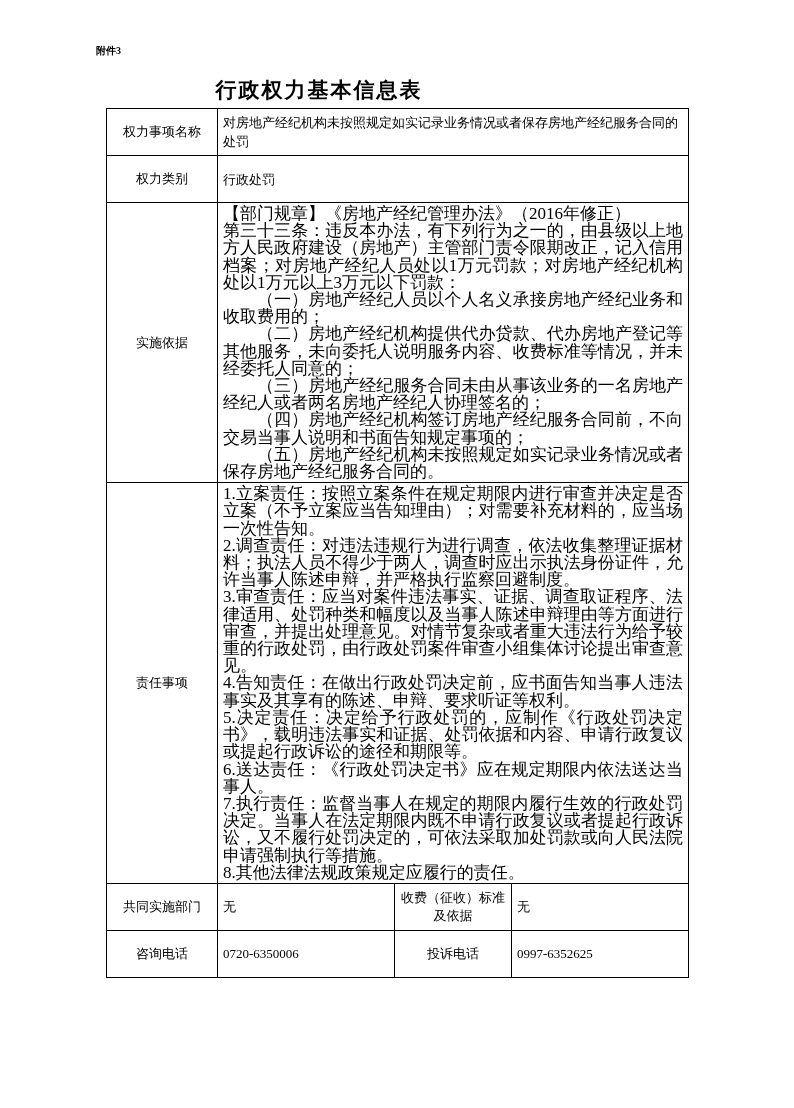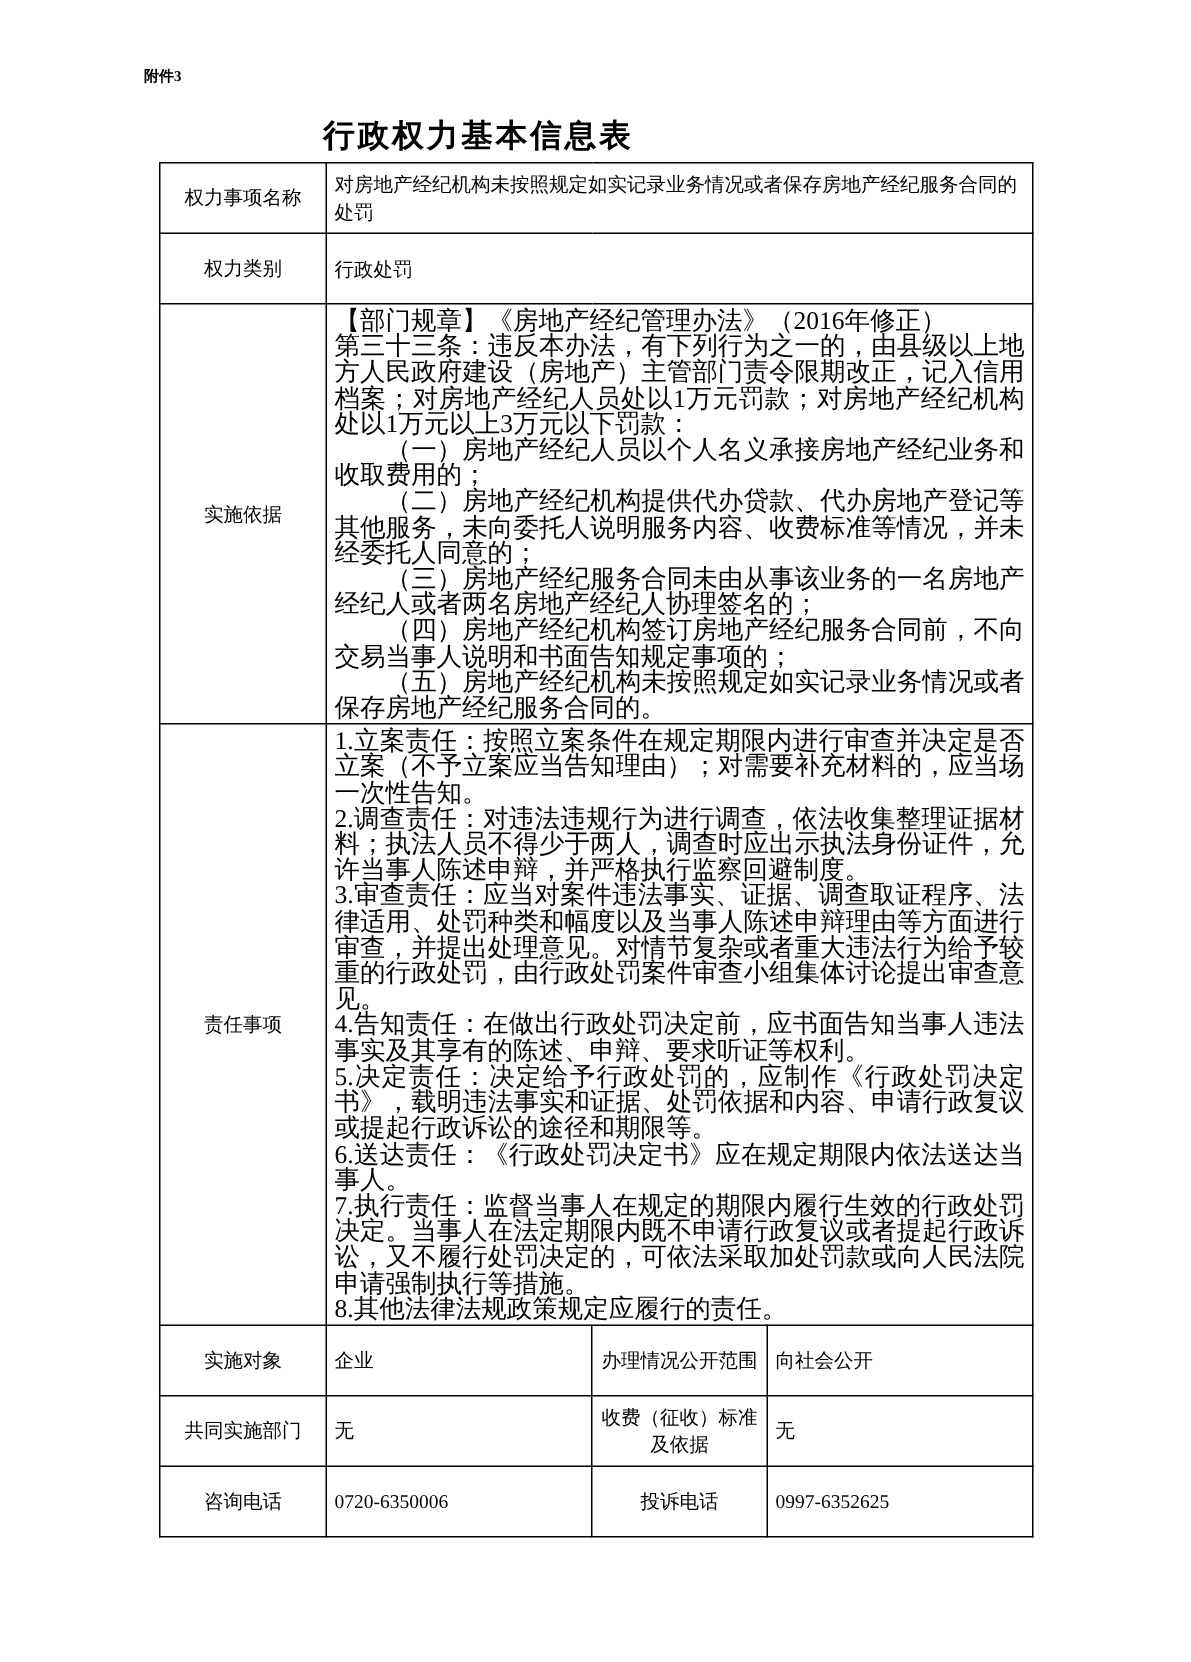--- a/index.html
+++ b/index.html
@@ -105,26 +105,20 @@
           <div class="para">2.调查责任：对违法违规行为进行调查，依法收集整理证据材料；执法人员不得少于两人，调查时应出示执法身份证件，允许当事人陈述申辩，并严格执行监察回避制度。</div>
           <div class="para">3.审查责任：应当对案件违法事实、证据、调查取证程序、法律适用、处罚种类和幅度以及当事人陈述申辩理由等方面进行审查，并提出处理意见。对情节复杂或者重大违法行为给予较重的行政处罚，由行政处罚案件审查小组集体讨论提出审查意见。</div>
           <div class="para">4.告知责任：在做出行政处罚决定前，应书面告知当事人违法事实及其享有的陈述、申辩、要求听证等权利。</div>
           <div class="para">5.决定责任：决定给予行政处罚的，应制作《行政处罚决定书》，载明违法事实和证据、处罚依据和内容、申请行政复议或提起行政诉讼的途径和期限等。</div>
           <div class="para">6.送达责任：《行政处罚决定书》应在规定期限内依法送达当事人。</div>
           <div class="para">7.执行责任：监督当事人在规定的期限内履行生效的行政处罚决定。当事人在法定期限内既不申请行政复议或者提起行政诉讼，又不履行处罚决定的，可依法采取加处罚款或向人民法院申请强制执行等措施。</div>
           <div class="para">8.其他法律法规政策规定应履行的责任。</div>
         </td>
     </tr>
     <tr class="r-small">
-      <td class="lbl">实施对象</td>
-      <td class="val">企业</td>
-      <td class="lbl">办理情况公开范围</td>
-      <td class="val">向社会公开</td>
-    </tr>
-    <tr class="r-small">
       <td class="lbl">共同实施部门</td>
       <td class="val">无</td>
       <td class="lbl">收费（征收）标准及依据</td>
       <td class="val">无</td>
     </tr>
     <tr class="r-small">
       <td class="lbl">咨询电话</td>
       <td class="val">0720-6350006</td>
       <td class="lbl">投诉电话</td>
       <td class="val">0997-6352625</td>

